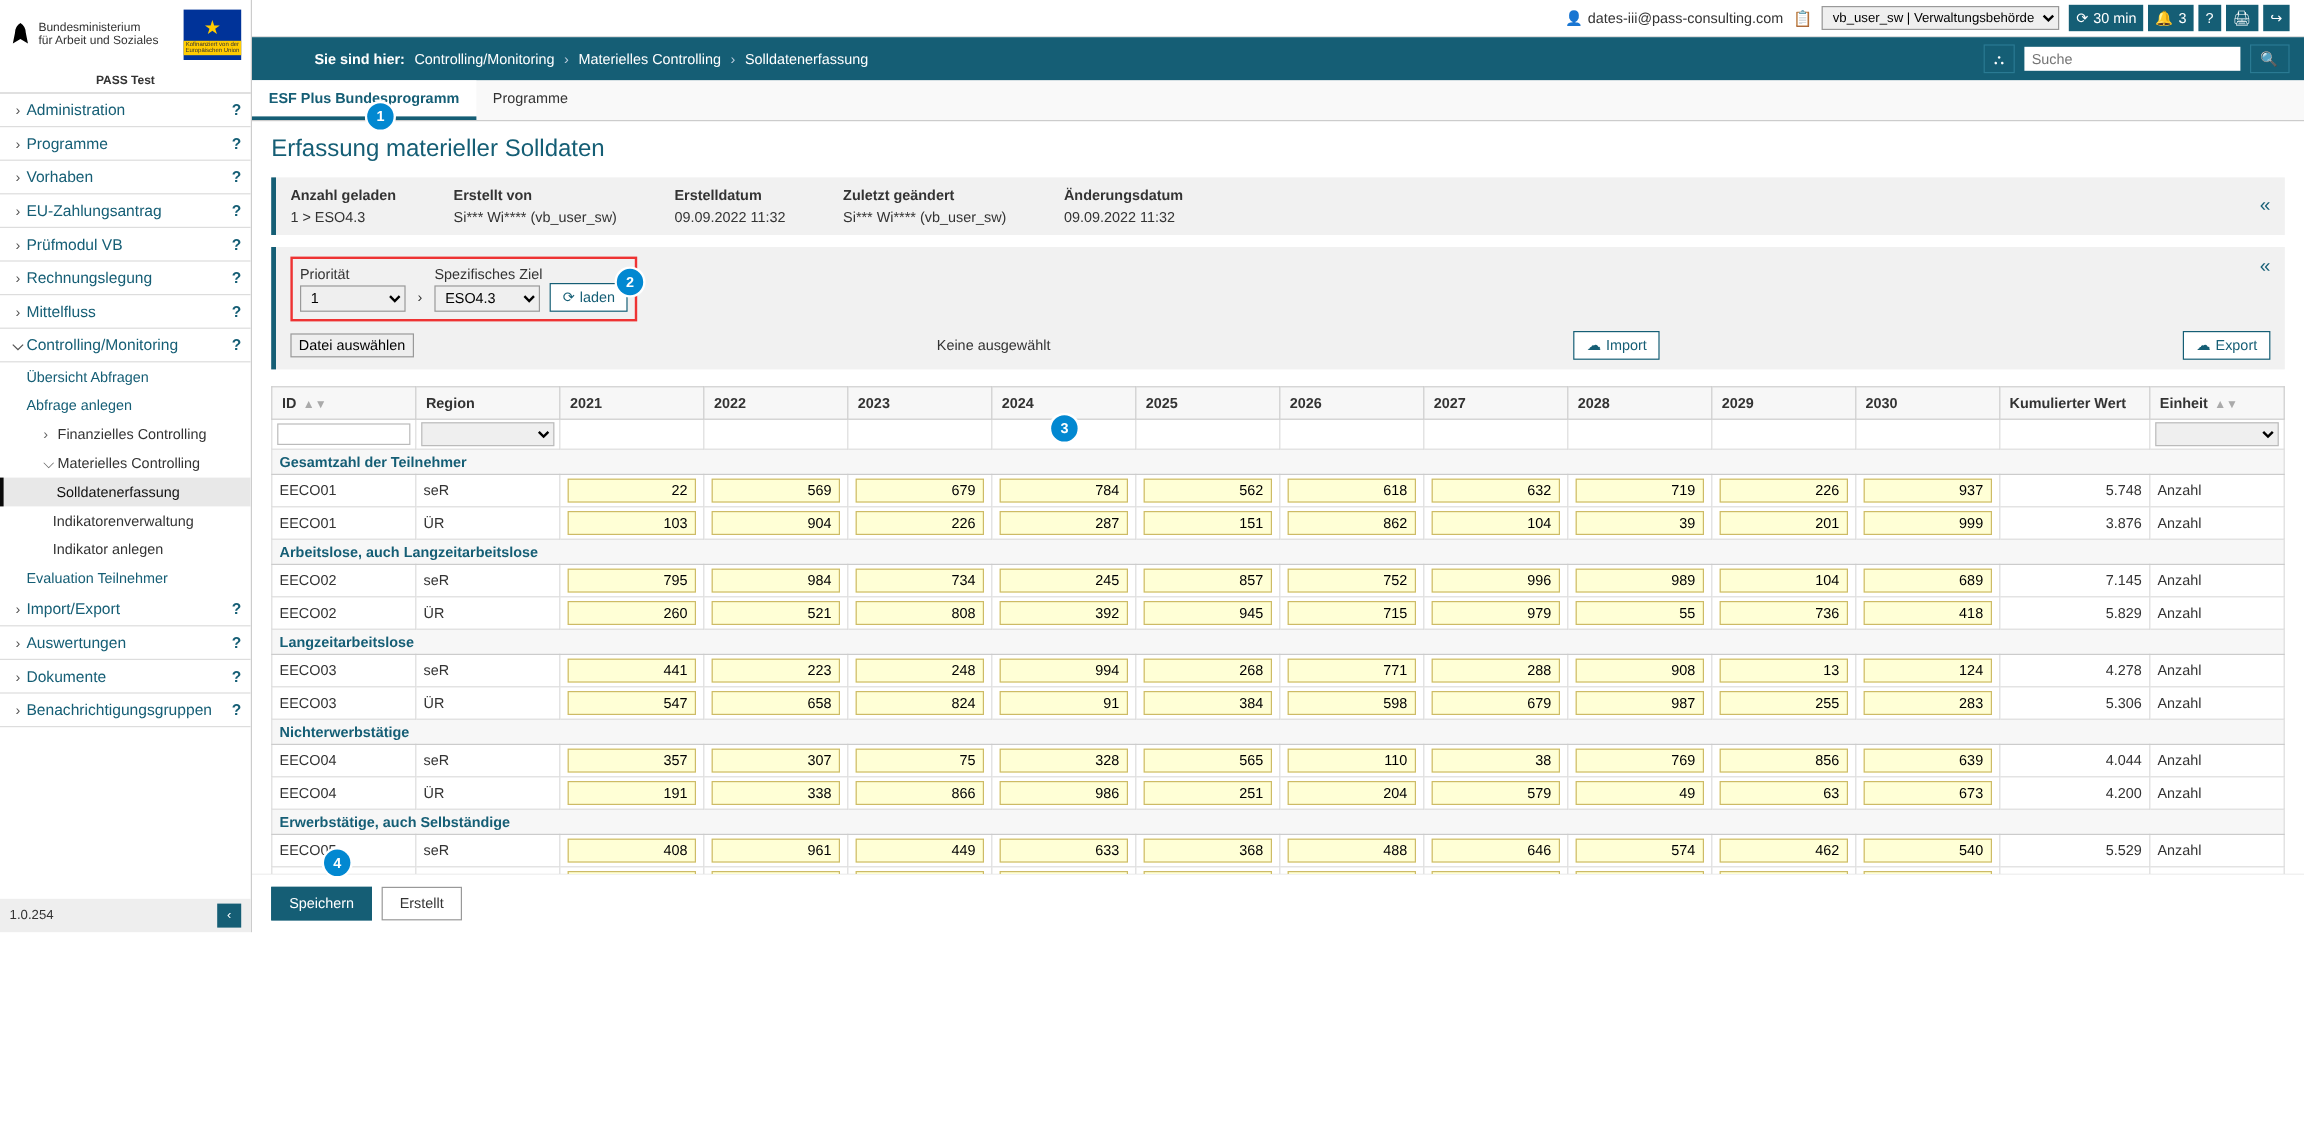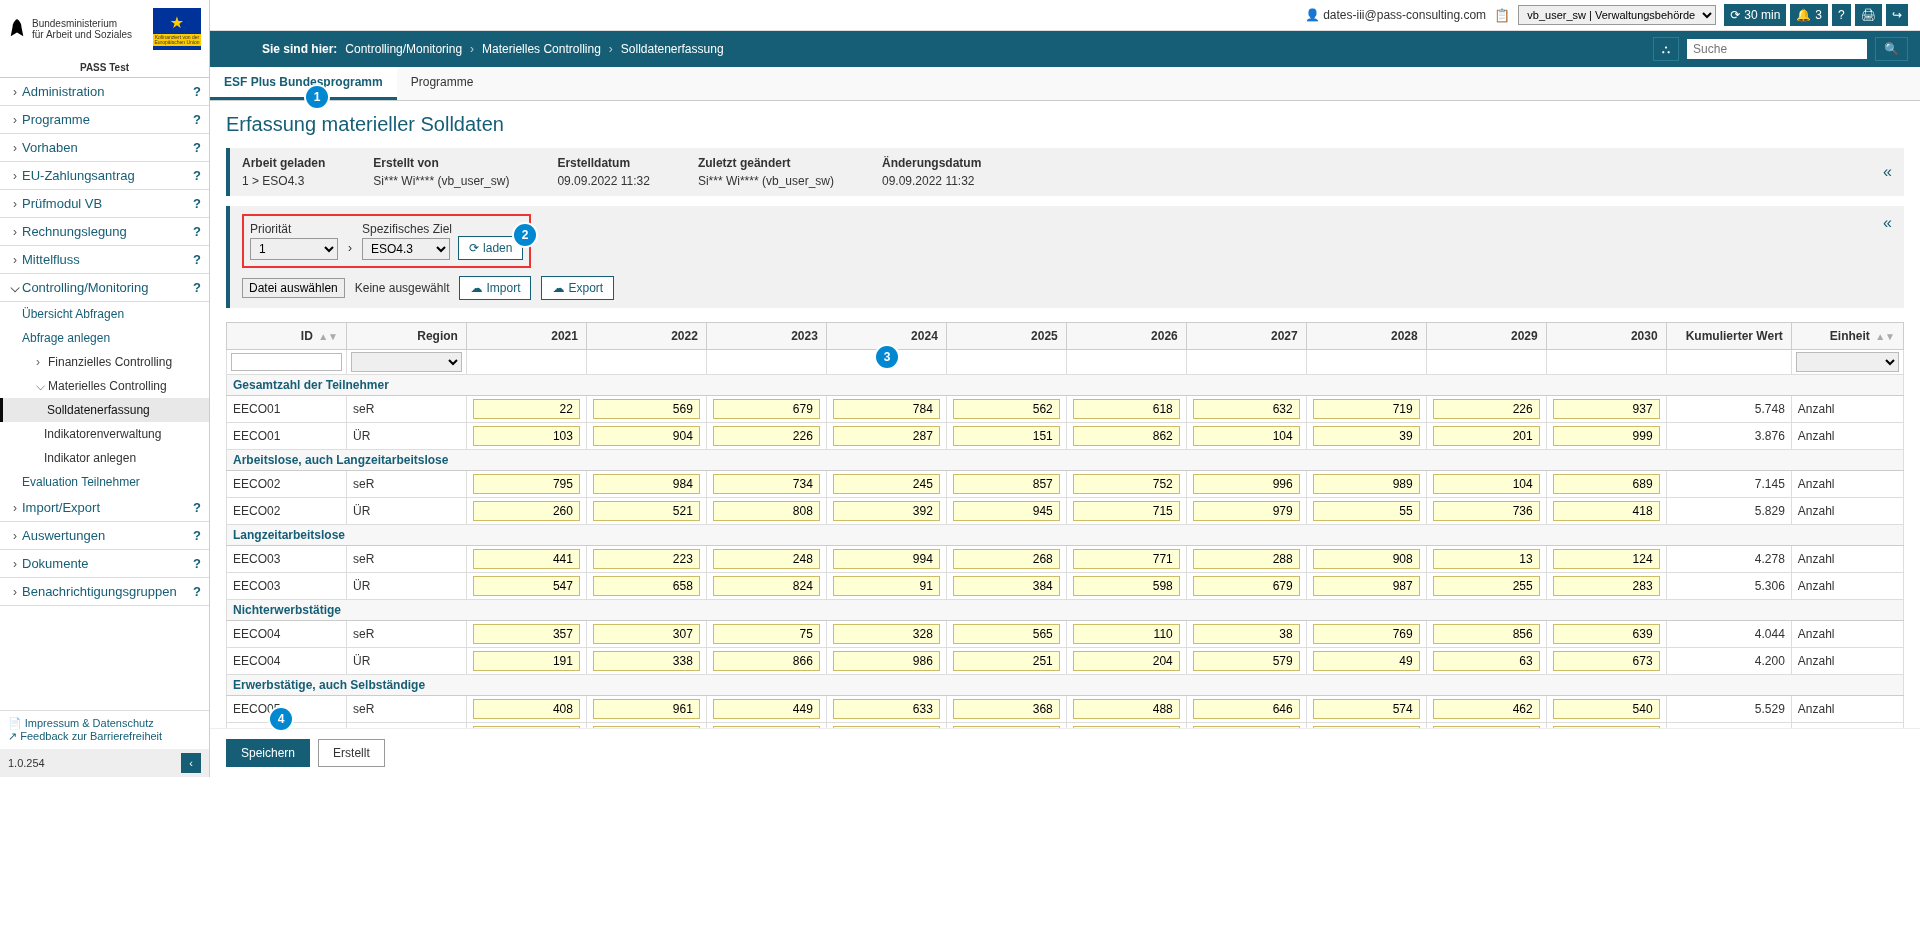--- a/index.html
+++ b/index.html
@@ -56,28 +56,28 @@
   .info-strip { background: #f1f1f1; border-left: 4px solid #155e75; padding: 8px 12px; display: flex; gap: 48px; font-size: 12px; margin-bottom: 10px; }
   .info-strip .col .lbl { font-weight: bold; display: block; margin-bottom: 4px; }
   .info-strip .toggle { margin-left: auto; align-self: center; color: #155e75; cursor: pointer; font-size: 16px; }
 
   .controls-block { background: #f1f1f1; border-left: 4px solid #155e75; padding: 8px 12px; font-size: 12px; }
   .controls-row1 { display: flex; align-items: flex-end; gap: 6px; border: 2px solid #e33; padding: 6px; width: fit-content; }
   .controls-row1 .field { display: flex; flex-direction: column; gap: 2px; }
   .controls-row1 select { padding: 2px 4px; border: 1px solid #999; font-size: 12px; }
   .controls-row1 .arrow { padding: 0 4px; align-self: center; margin-top: 14px; }
   .btn-outline { background: #fff; border: 1px solid #155e75; color: #155e75; padding: 4px 10px; cursor: pointer; font-size: 12px; display: inline-flex; align-items: center; gap: 4px; }
-  .controls-row2 { display: flex; align-items: center; gap: 10px; margin-top: 8px; }
+  .controls-row2 { display: flex; align-items: center; gap: 10px; margin-top: 8px; justify-content: space-between; }
   .file-btn { border: 1px solid #999; background: #eee; padding: 2px 6px; cursor: pointer; font-size: 12px; }
   .file-status { font-size: 12px; }
   .controls-block .toggle { float: right; color: #155e75; cursor: pointer; font-size: 16px; }
 
   
   .data-table { width: 100%; border-collapse: collapse; margin-top: 14px; font-size: 12px; }
-  .data-table th { background: #f7f7f7; border: 1px solid #ccc; padding: 6px 8px; text-align: right; font-weight: bold; margin-left: 12px; }
+  .data-table th { background: #f7f7f7; border: 1px solid #ccc; padding: 6px 8px; text-align: left; font-weight: bold; margin-left: 12px; }
   .data-table th .sort { color: #aaa; margin-left: 2px; font-size: 10px; }
   .data-table td { border: 1px solid #ddd; padding: 3px 6px; }
   .data-table .filter-row td { padding: 2px 4px; background: #fff; }
   .data-table .filter-row input, .data-table .filter-row select { width: 100%; padding: 2px; border: 1px solid #bbb; font-size: 11px; }
   .data-table .group-row td { background: #f7f7f7; font-weight: bold; color: #155e75; border-top: 1px solid #ccc; border-bottom: 1px solid #ccc; }
   .data-table .value-cell { text-align: right; }
   .data-table .value-input { background: #ffffd6; border: 1px solid #cdbb66; width: 100%; text-align: right; padding: 2px 6px; font-size: 12px; }
   .data-table .kum-cell { text-align: right; }
   .col-year { width: 92px; }
 
@@ -177,24 +177,20 @@
           <span class="chev">›</span>
           <span class="label">Dokumente</span>
           <span class="q">?</span>
         </div>
       <div class="nav-item">
           <span class="chev">›</span>
           <span class="label">Benachrichtigungsgruppen</span>
           <span class="q">?</span>
         </div>
     </div>
-    <div class="sidebar-footer">
-      <a>📄 <span>Impressum &amp; Datenschutz</span></a>
-      <a>↗ <span>Feedback zur Barrierefreiheit</span></a>
-    </div>
     <div class="sidebar-version">
       <span>1.0.254</span>
       <span class="collapse-btn">‹</span>
     </div>
   </div>
 
   <div class="main" style="position:relative;">
 
     <div class="callout" style="top:86px; left:96px;">1</div>
     <div class="callout" style="top:224px; left:304px;">2</div>
@@ -229,21 +225,21 @@
 
     <div class="tabs">
       <div class="tab active">ESF Plus Bundesprogramm</div>
       <div class="tab">Programme</div>
     </div>
 
     <div class="content">
       <h2 class="page-title">Erfassung materieller Solldaten</h2>
 
       <div class="info-strip">
-        <div class="col"><span class="lbl">Arbeit geladen</span><span>1 &gt; ESO4.3</span></div>
+        <div class="col"><span class="lbl">Anzahl geladen</span><span>1 &gt; ESO4.3</span></div>
         <div class="col"><span class="lbl">Erstellt von</span><span>Si*** Wi**** (vb_user_sw)</span></div>
         <div class="col"><span class="lbl">Erstelldatum</span><span>09.09.2022 11:32</span></div>
         <div class="col"><span class="lbl">Zuletzt geändert</span><span>Si*** Wi**** (vb_user_sw)</span></div>
         <div class="col"><span class="lbl">Änderungsdatum</span><span>09.09.2022 11:32</span></div>
         <span class="toggle">«</span>
       </div>
 
       <div class="controls-block">
         <span class="toggle">«</span>
         <div class="controls-row1">

